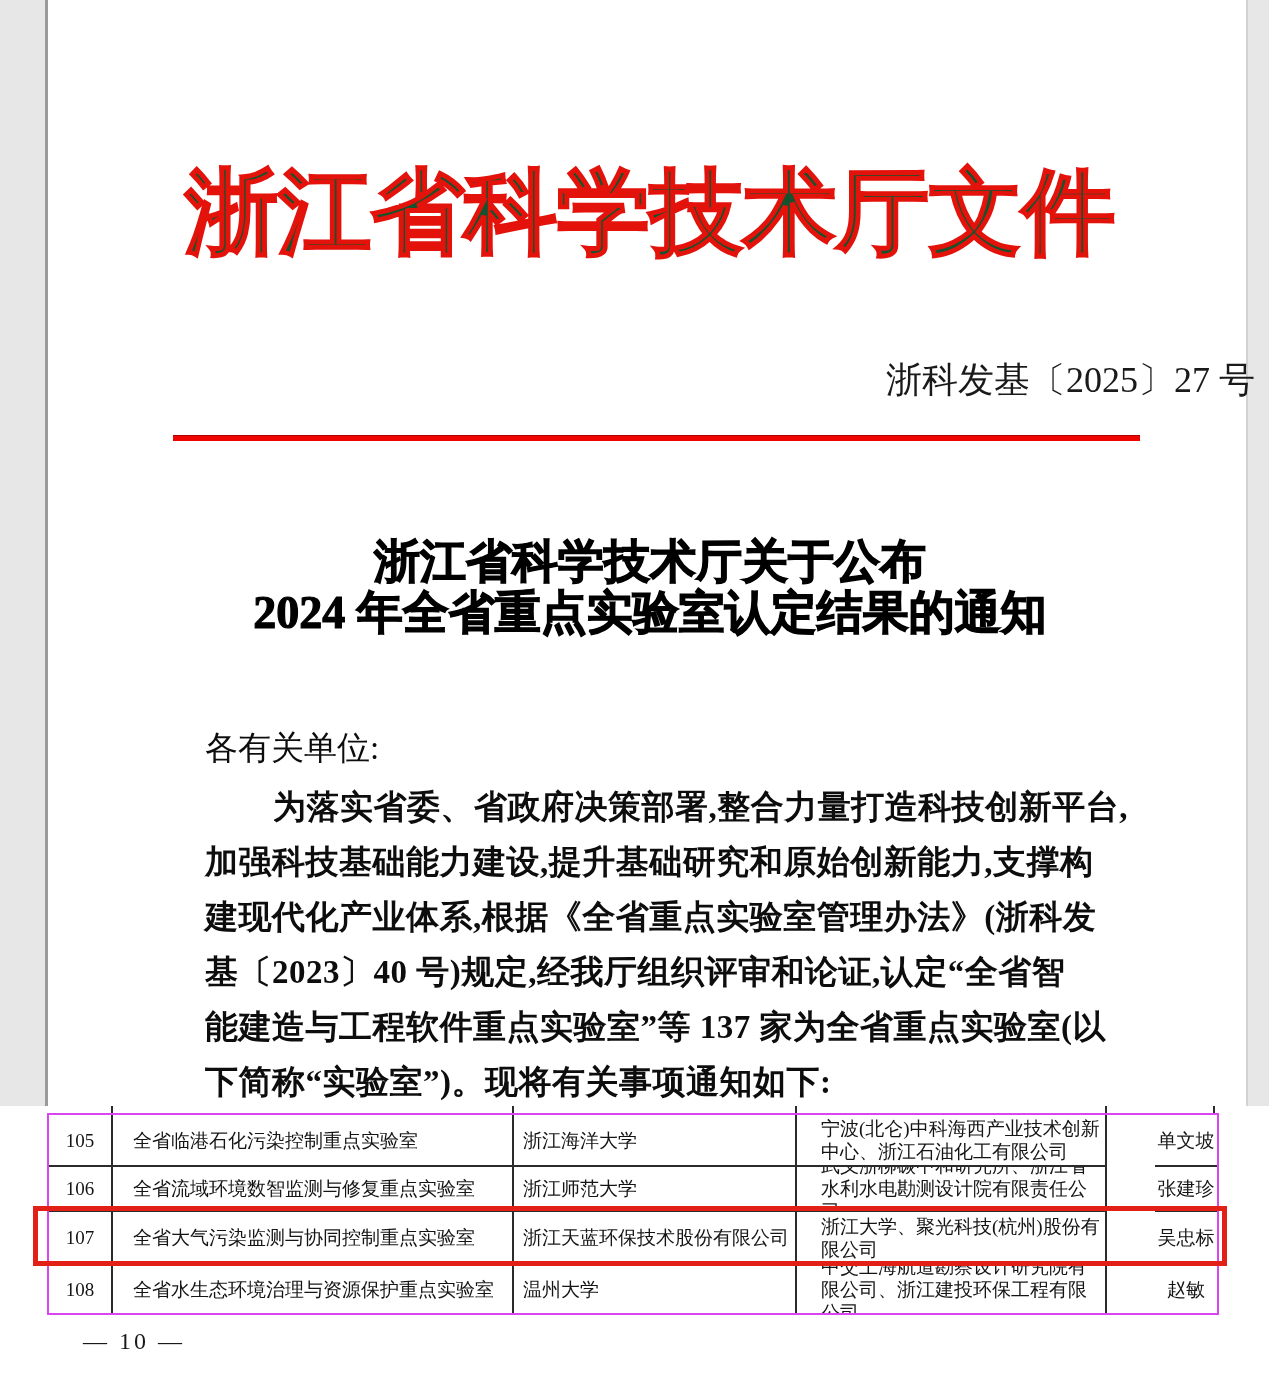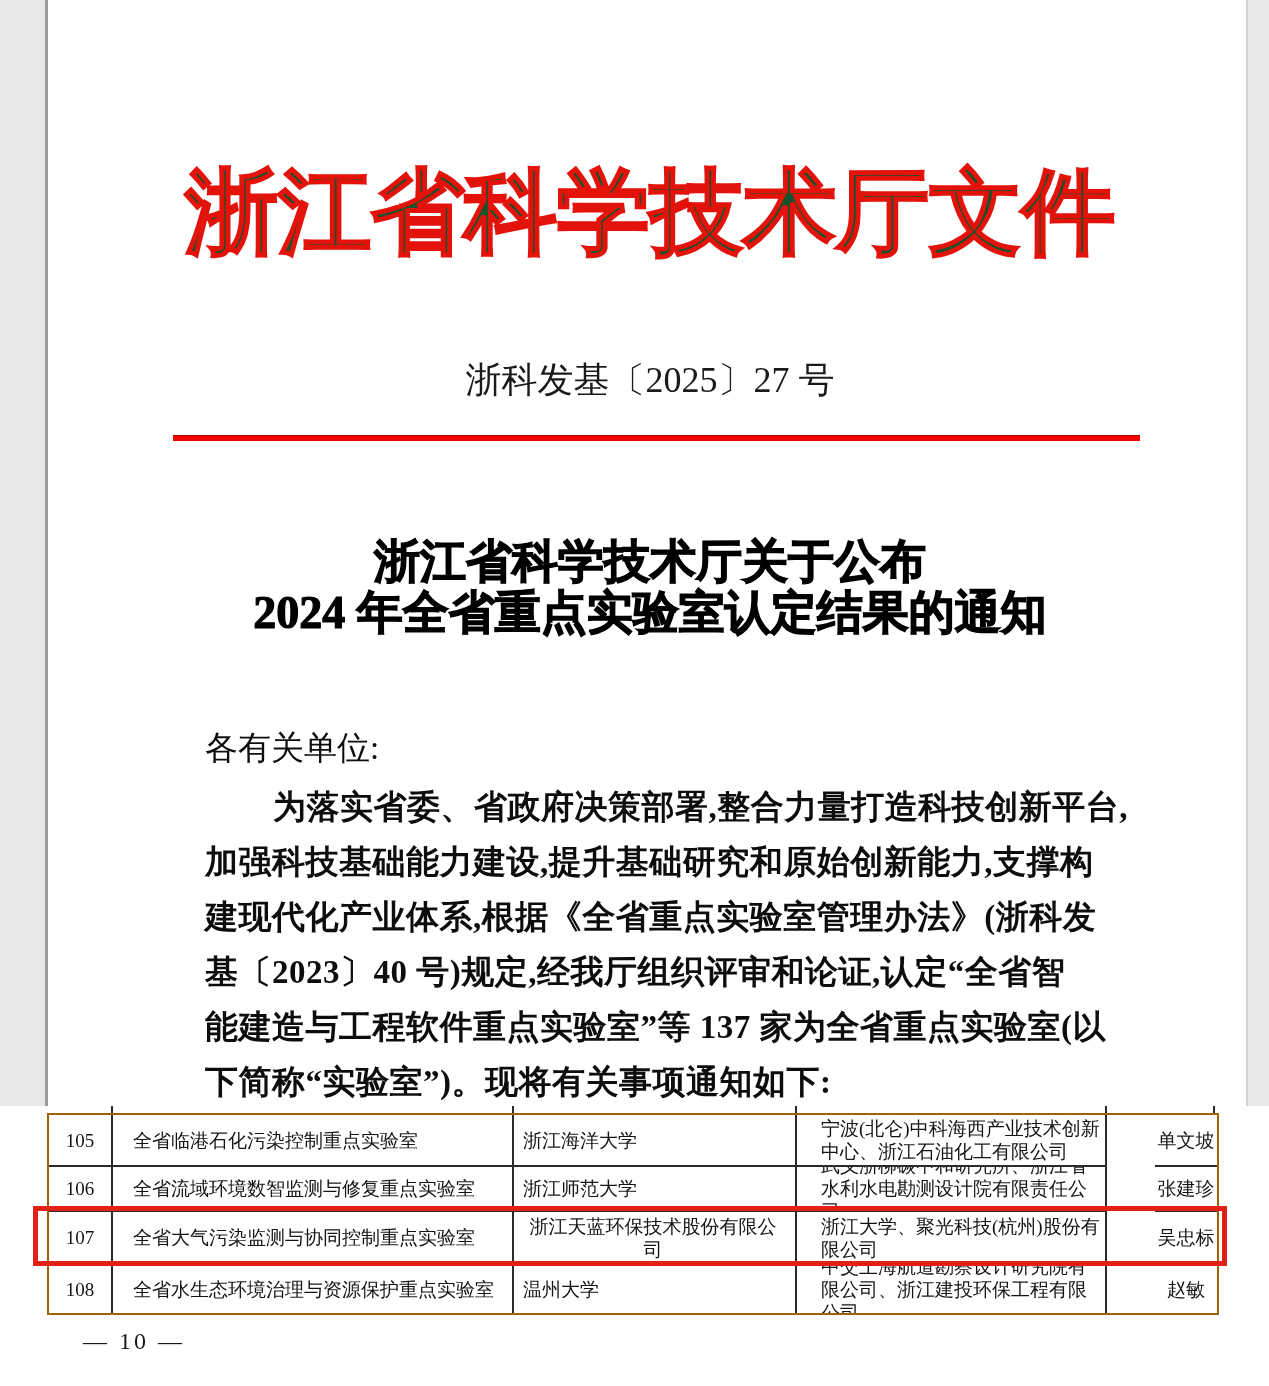--- a/index.html
+++ b/index.html
@@ -26,21 +26,21 @@
   .agency-header{
     position:absolute;left:45px;top:150px;width:1210px;
     text-align:center;
     font-size:93px;font-weight:bold;letter-spacing:0px;
     color:#14532d;
     -webkit-text-stroke:2px #e3120b;
     white-space:nowrap;
   }
   .doc-number{
     position:absolute;left:45px;top:356px;width:1210px;
-    text-align:center;font-size:36px;color:#1a1a1a;white-space:nowrap;
+    text-align:right;font-size:36px;color:#1a1a1a;white-space:nowrap;
   }
   .red-divider{
     position:absolute;left:173px;top:435px;width:967px;height:5px;
     background:#ee0500;border-top:1px solid #b00000;
   }
   .notice-title{
     position:absolute;left:45px;width:1210px;text-align:center;
     font-weight:bold;color:#000;font-size:46px;white-space:nowrap;
     -webkit-text-stroke:1.2px #000;
   }
@@ -58,37 +58,37 @@
     font-size:33px;line-height:55px;color:#0d0d0d;
     white-space:nowrap;letter-spacing:0.5px;
   }
   .bl.indent{text-indent:68px;}
   
   .lab-table{
     position:absolute;left:47px;top:1113px;
     display:grid;
     grid-template-columns:64px 401px 283px 310px 110px;
     grid-template-rows:52px 45px 53px 48px;
-    border:2px solid #a16207;
+    border:2px solid #d946ef;
     background:#fff;
     z-index:2;
   }
   .cell{
     border-right:2px solid #2b2b2b;
     border-bottom:2px solid #2b2b2b;
     box-sizing:border-box;
     display:flex;align-items:center;
     font-size:19px;color:#141414;line-height:23px;
     overflow:hidden;
   }
   .cell.last-col{border-right:none;margin-left:48px;}
   .cell.last-row{border-bottom:none;}
   .cell.center{justify-content:center;text-align:center;}
   .cell.pad-lab{padding-left:20px;padding-right:6px;}
-  .cell.pad-host{padding-left:9px;padding-right:12px;text-align:center;}
+  .cell.pad-host{padding-left:9px;padding-right:0;}
   .cell.pad-partner{padding-left:24px;padding-right:4px;}
   
   .stub{
     position:absolute;top:1106px;width:2px;height:8px;background:#2b2b2b;z-index:1;
   }
   
   .highlight-box{
     position:absolute;left:33px;top:1206px;width:1194px;height:60px;
     border:5px solid #e32017;box-sizing:border-box;
     background:transparent;z-index:6;

